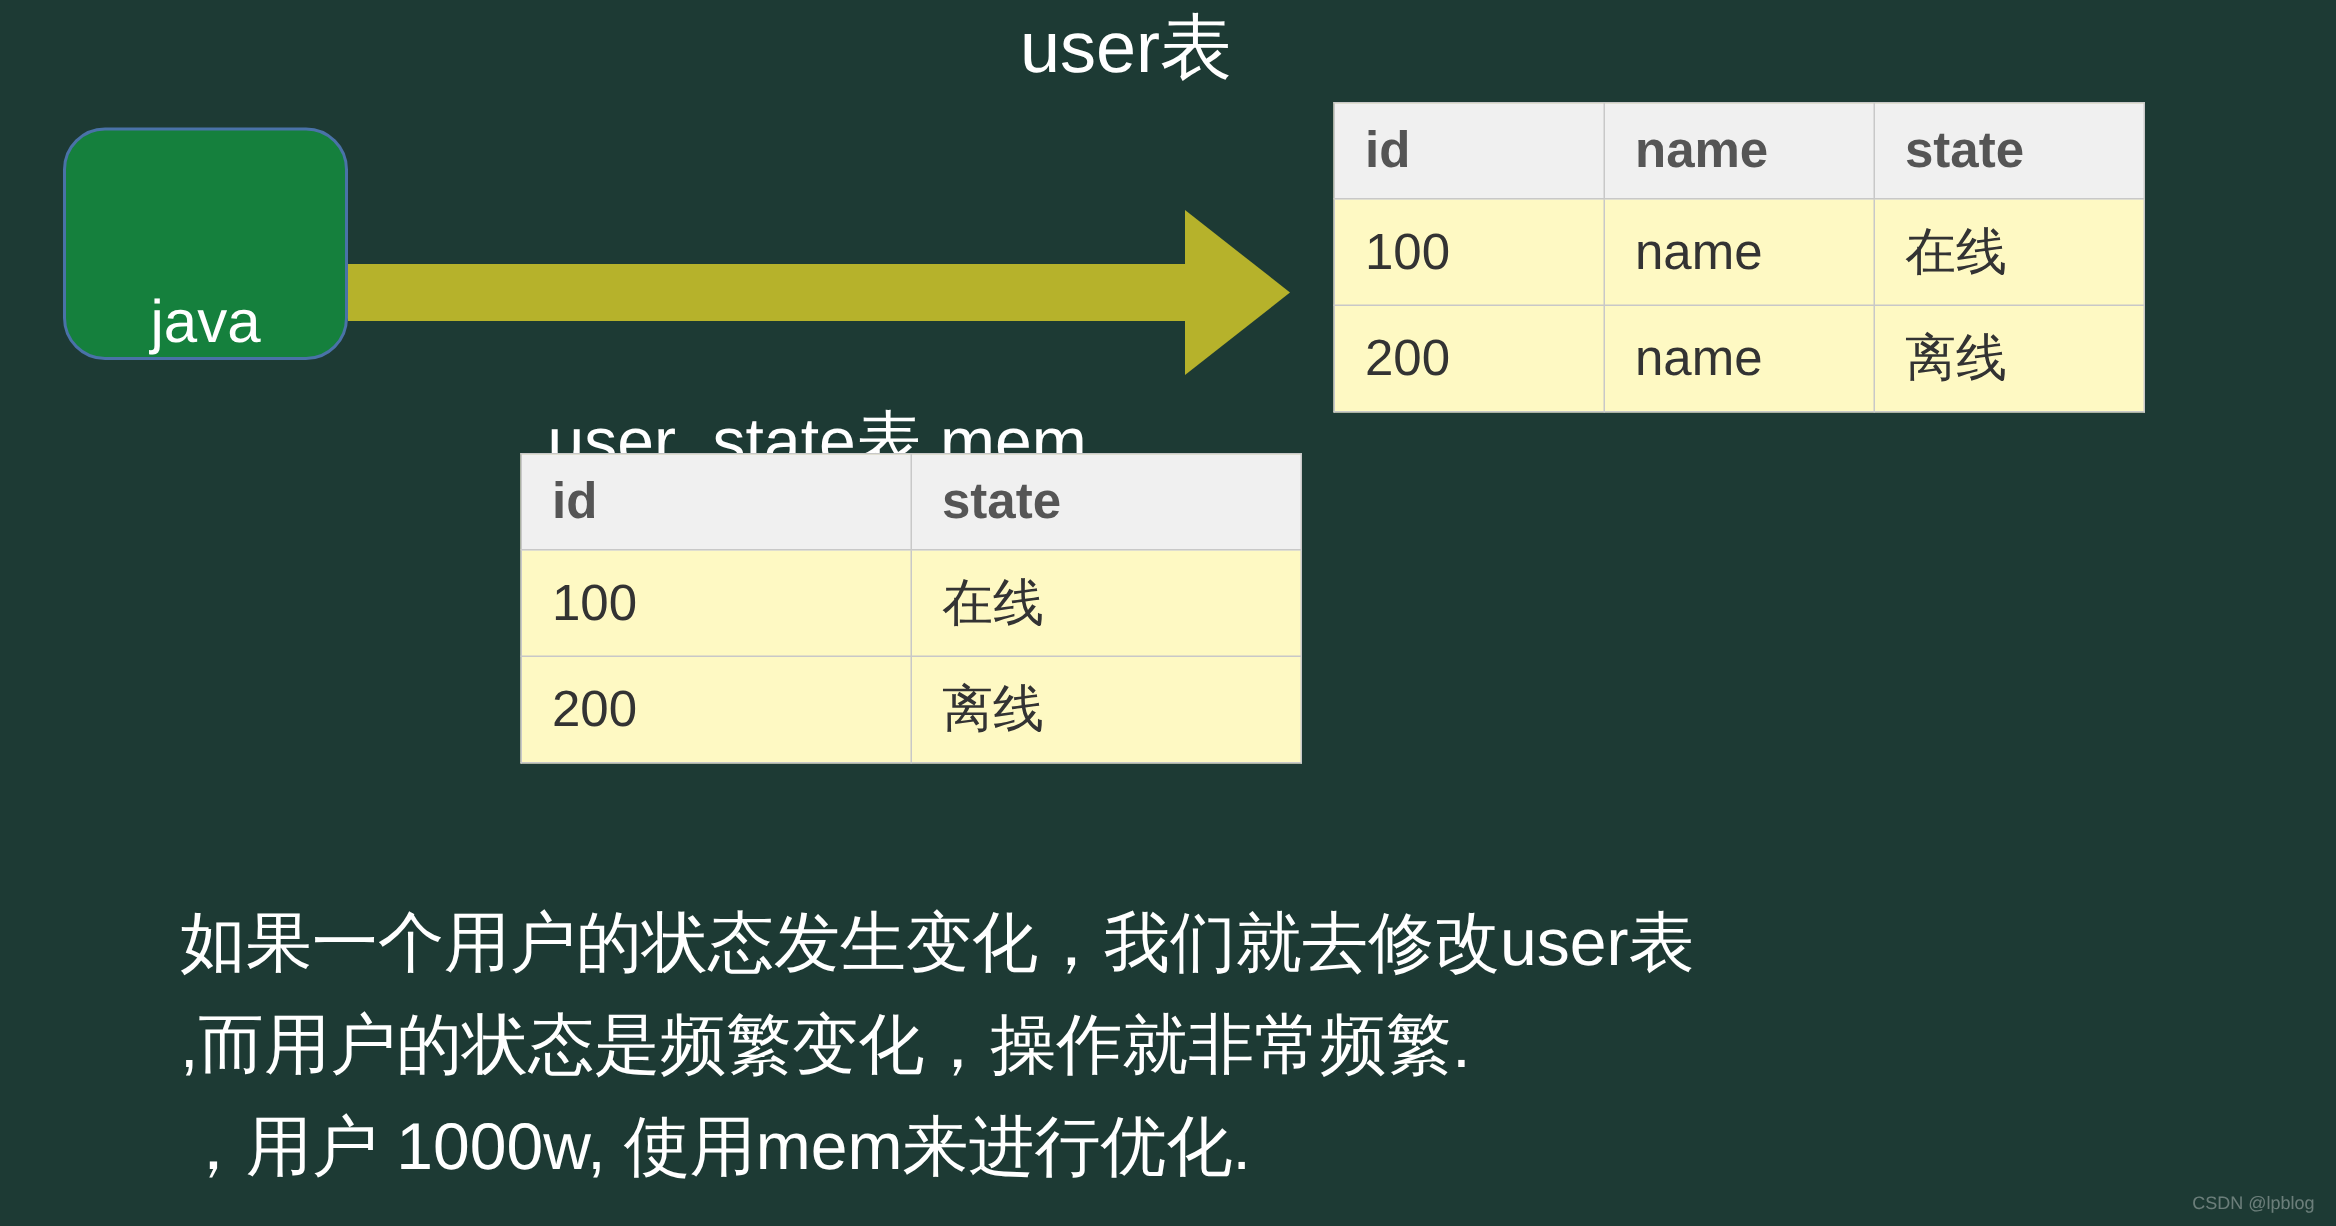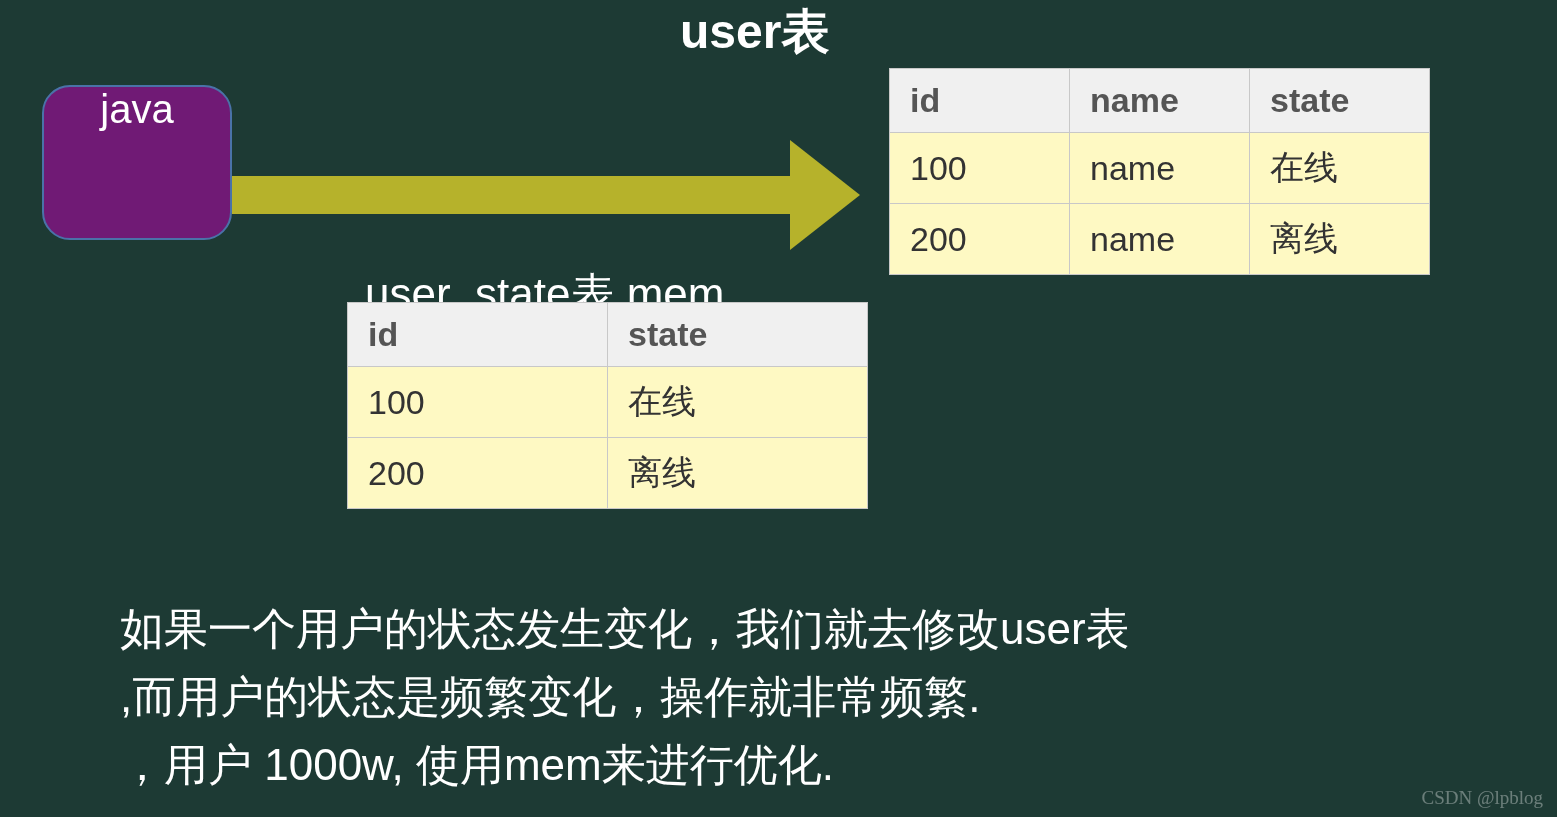--- a/index.html
+++ b/index.html
@@ -9,25 +9,25 @@
     font-family: "Microsoft YaHei", "Segoe UI", sans-serif;
     position: relative;
     color: #fff;
   }
   .java-box {
     position: absolute;
     left: 42px;
     top: 85px;
     width: 190px;
     height: 155px;
-    background: #701a75;
+    background: #15803d;
     border: 2px solid #4a72a8;
     border-radius: 28px;
     display: flex;
-    align-items: flex-start;
+    align-items: flex-end;
     justify-content: center;
     font-size: 40px;
     color: #fff;
   }
   .arrow {
     position: absolute;
     left: 232px;
     top: 140px;
   }
   .arrow-shaft {
@@ -44,21 +44,20 @@
     border-bottom: 55px solid transparent;
     border-left: 70px solid #b6b22b;
     vertical-align: middle;
     margin-left: -2px;
   }
   .title-user {
     position: absolute;
     left: 680px; top: 0px;
     font-size: 48px;
     color: #fff;
-    font-weight: bold;
   }
   .title-userstate {
     position: absolute;
     left: 365px; top: 225px;
     font-size: 44px;
     color: #fff;
     margin-top: 40px;
   }
   table {
     border-collapse: collapse;
@@ -96,23 +95,22 @@
     top: 595px;
     font-size: 44px;
     line-height: 1.55;
     color: #fff;
     white-space: pre;
   }
   .watermark {
     position: absolute;
     right: 14px;
     bottom: 8px;
-    font-size: 19px;
+    font-size: 12px;
     color: rgba(255,255,255,0.35);
-    font-family: Liberation Serif, serif;
   }
 </style>
 </head>
 <body>
 
 <div class="java-box">
   <span>java</span>
 </div>
 
 <div class="arrow">

